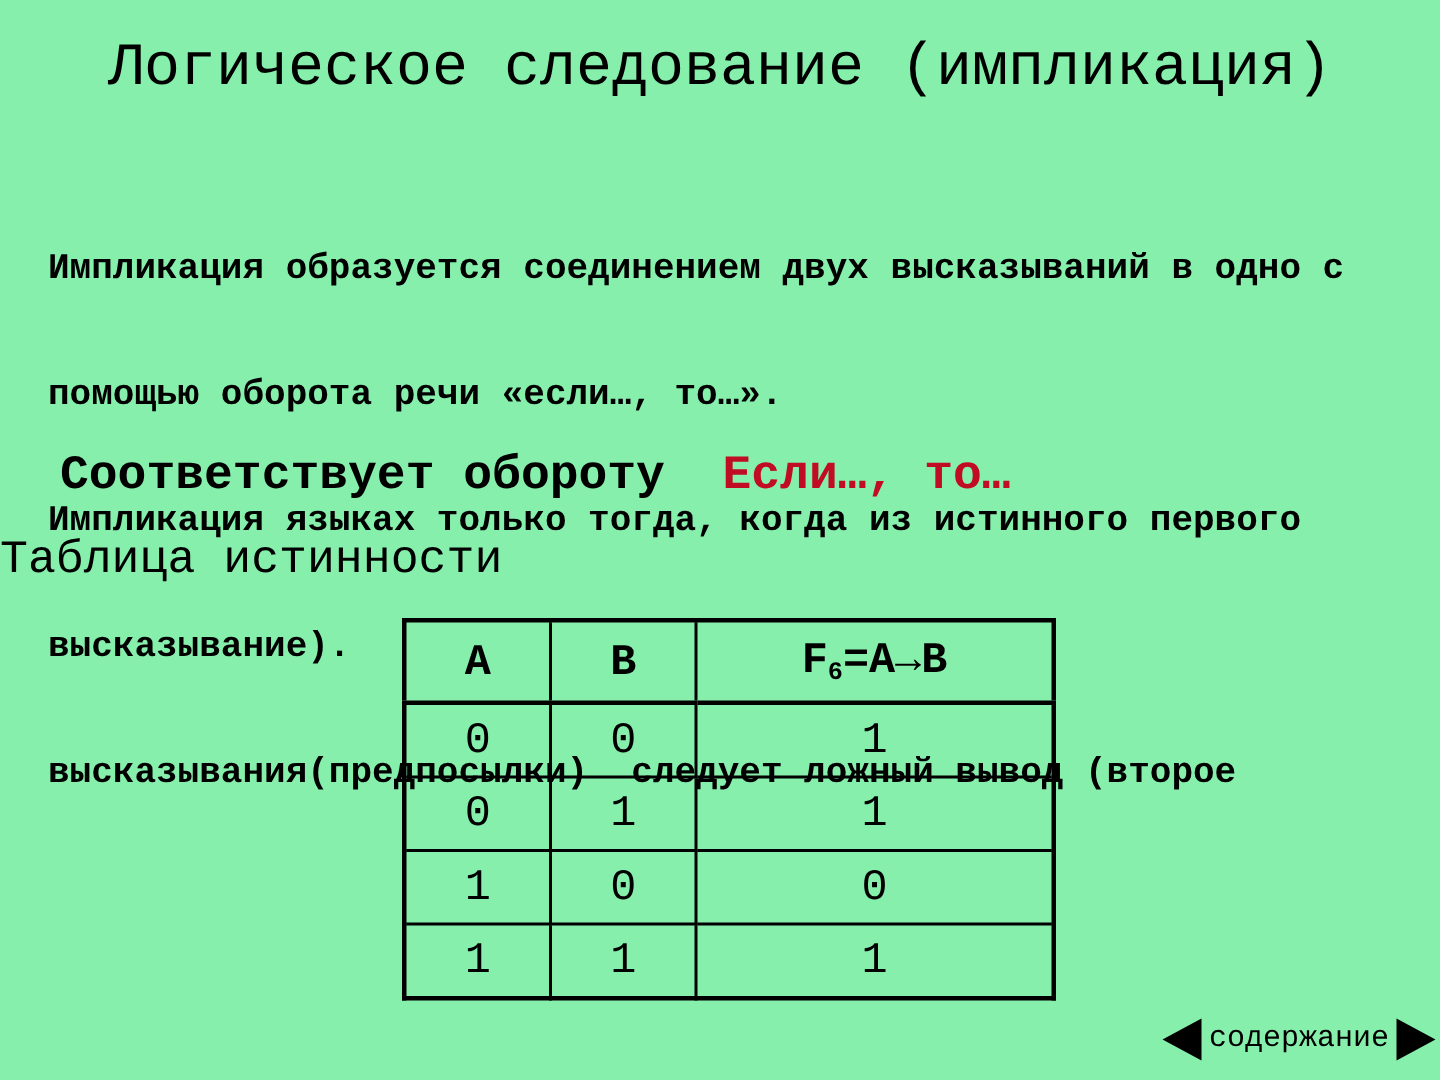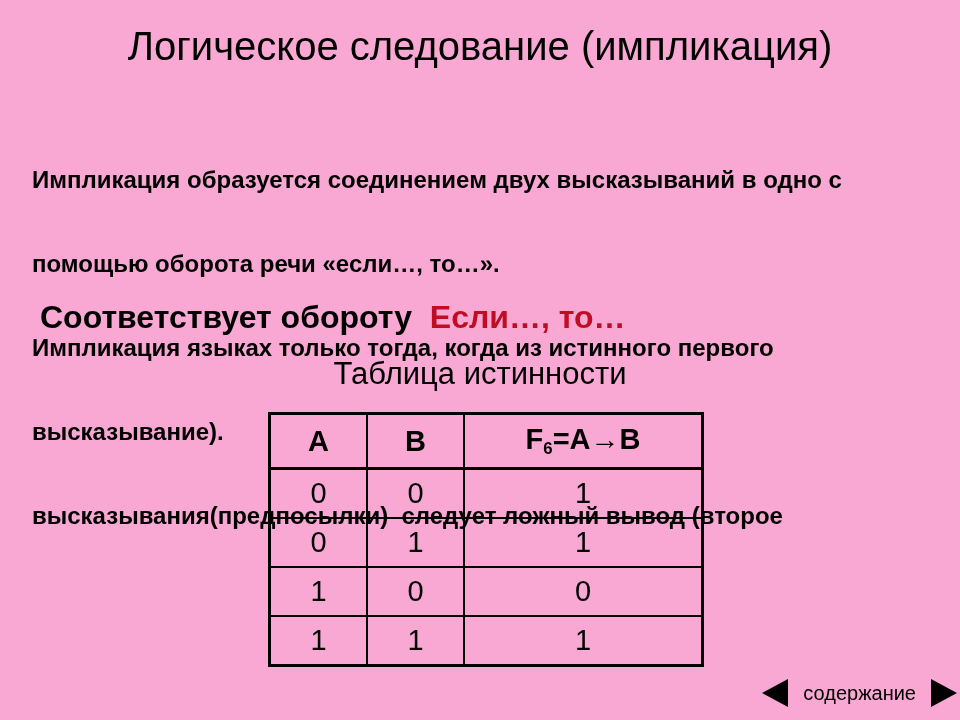--- a/index.html
+++ b/index.html
@@ -1,23 +1,23 @@
 <!DOCTYPE html>
 <html><head>
 <meta charset="utf-8">
 <style>
   html, body { margin: 0; padding: 0; }
   body { background: #888; }
   .slide {
     position: relative;
     width: 960px;
     height: 720px;
-    background: #f9a8d4;
+    background: #86efac;
     overflow: hidden;
-    font-family: Liberation Sans, sans-serif;
+    font-family: Liberation Mono, monospace;
     color: #000000;
   }
   .slide-title {
     position: absolute;
     top: 24px;
     left: 0;
     width: 100%;
     text-align: center;
     font-size: 40px;
     font-weight: 400;
@@ -40,21 +40,20 @@
     font-weight: 700;
     line-height: 30px;
     white-space: pre;
   }
   .statements .red { color: var(--accent-red, #C00D23); }
   .table-title {
     position: absolute;
     top: 356px;
     left: 0;
     width: 100%;
-    text-align: center;
     font-size: 31px;
     font-weight: 400;
     white-space: pre;
   }
   table.truth-table {
     position: absolute;
     left: 268px;
     top: 412px;
     border-collapse: collapse;
     table-layout: fixed;
@@ -73,21 +72,21 @@
   .col-a { width: 95px; }
   .col-b { width: 95px; }
   .col-f { width: 236px; }
   .sub { font-size: 0.58em; vertical-align: -0.28em; letter-spacing: 0; }
   .nav {
     position: absolute;
     right: 3px;
     bottom: 13px;
     display: flex;
     align-items: center;
-    gap: 15px;
+    gap: 5px;
   }
   .nav-label {
     font-size: 20px;
     font-weight: 400;
     line-height: 28px;
     white-space: pre;
   }
   .tri { width: 0; height: 0; cursor: pointer; }
   .tri-left {
     border-top: 14px solid transparent;

